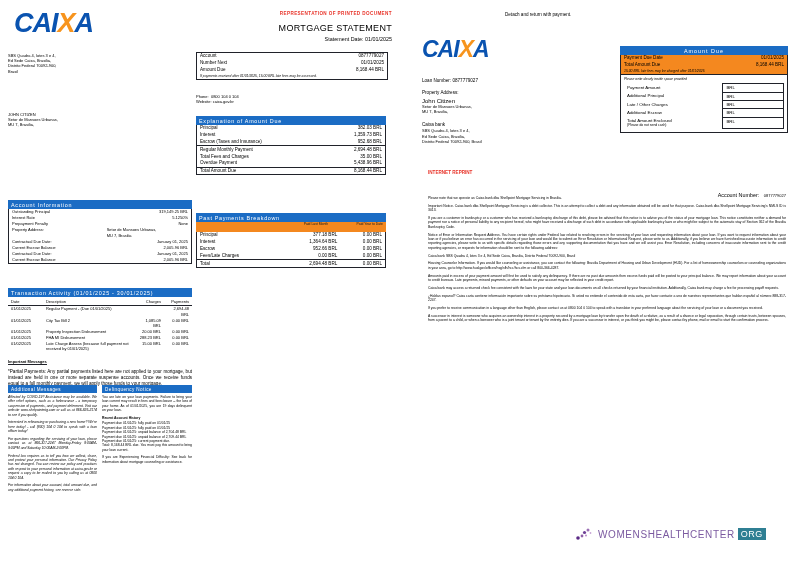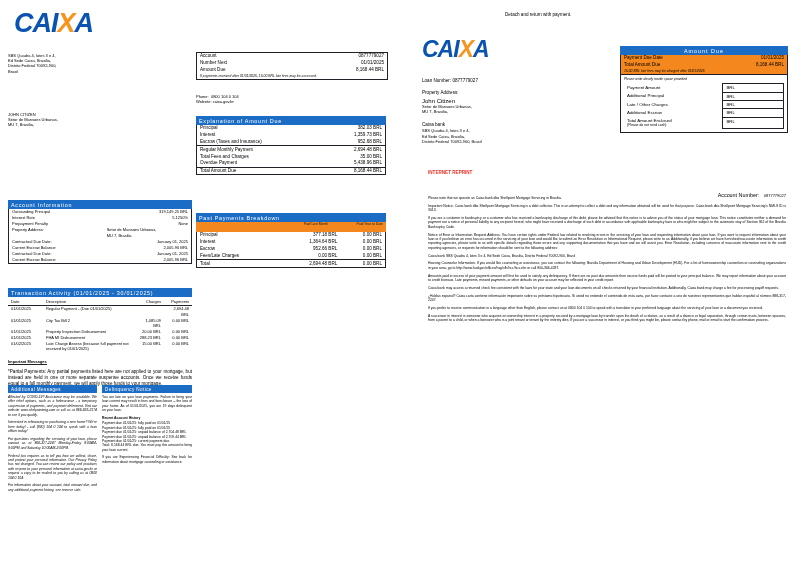--- a/index.html
+++ b/index.html
@@ -42,20 +42,25 @@
   
   .coupon td{border:1px solid #20222a;padding:1.2px 3px;font-size:4.4px;}
 </style>
 </head>
 <body>
 
 <div class="sheet page-left">
 
   <div style="position:absolute;left:14px;top:10px;font-size:27px;" class="logo"><span>CAI</span><span class="x">X</span><span>A</span></div>
 
+  <div style="position:absolute;left:196px;top:11px;width:196px;" class="r">
+    <div class="red sm bold" style="letter-spacing:.4px;">REPRESENTATION  OF  PRINTED  DOCUMENT</div>
+    <div style="font-size:9px;margin-top:6px;letter-spacing:.3px;">MORTGAGE STATEMENT</div>
+    <div class="md" style="margin-top:3px;">Statement Date: 01/01/2025</div>
+  </div>
 
   <div style="position:absolute;left:8px;top:53px;width:120px;" class="xs">
     <div>SBS Quadra 4, lotes 3 e 4,</div>
     <div>Ed Sede Caixa, Brasilia,</div>
     <div>Distrito Federal 70092-900,</div>
     <div>Brasil</div>
   </div>
 
   <div style="position:absolute;left:8px;top:112px;width:140px;" class="xs">
     <div>JOHN CITIZEN</div>
@@ -383,14 +388,26 @@
     <p>Notice of  Error or Information Request Address. You have certain rights under Federal law related to resolving errors in the servicing of  your loan and requesting information about  your loan. If  you want  to request information about your loan or if  you believe an error has occurred in the servicing of your loan and would like to submit an Error Resolution or Informational Request, please write to us. Additionally, if you believe we have furnished inaccurate information to credit reporting agencies, please write to us with specific details regarding those errors and any supporting documentation that you have and we will assist you. Error Resolution, including concerns of inaccurate information sent to the credit reporting agencies, or requests for information should be sent to the following address:</p>
     <p>Caixa bank SBS Quadra 4, lotes 3 e 4,  Ed Sede Caixa, Brasilia, Distrito Federal 70092-900, Brasil</p>
     <p>Housing Counselor  Information. If you would like counseling or assistance, you can contact the following: Brasilia   Department  of  Housing  and  Urban  Development  (HUD).  For  a  list  of  homeownership  counselors or  counseling organizations  in your area, go to http://www.hud.gov/offices/hsg/sfh/hcc/hcs.cfm or call 800-366-4287.</p>
     <p>Amounts paid in excess of your payment amount will first be used to satisfy any delinquency. If there are no past due amounts then excess funds paid will be posted to your principal balance. We may report information about your account to credit bureaus. Late payments, missed payments, or other defaults on your account may be reflected in your credit report.</p>
     <p>Caixa bank may  access  a returned  check  fee consistent  with the laws for  your  state and  your  loan documents on all checks returned by your financial institution. Additionally,  Caixa bank may charge a fee for processing payoff requests.</p>
     <p>¿Hablas espanol? Caixa carta contiene información importante sobre su préstamo hipotecario. Si usted no entiende el contenido de esta carta, por favor contacte a uno de nuestros representantes  que hablan español al número 888-317-2247.</p>
     <p>If  you  prefer  to receive communication in a language other than English, please contact  us at 0800 104 0 104 to speak with a translator in your preferred language about the servicing of your loan or a document  you received.</p>
     <p>A  successor in interest  is someone who acquires an ownership interest  in a property secured by a mortgage loan by transfer upon the death of  a relative, as a result  of  a divorce or legal separation, through certain trusts, between spouses, from a parent to a child, or when a borrower who is a joint  tenant  or tenant  by the entirety dies.  If  you are a successor in interest, or you think you might  be, please contact  by phone,  mail or email  to start the confirmation process.</p>
   </div>
 
+  <div style="position:absolute;left:175px;top:527px;display:flex;align-items:center;gap:3px;">
+    <svg width="20" height="14" viewBox="0 0 20 14">
+      <circle cx="3" cy="11" r="1.8" fill="#5b2a86"></circle>
+      <circle cx="7" cy="9" r="1.4" fill="#8e5fa8"></circle>
+      <circle cx="9.5" cy="5.5" r="1.6" fill="#6e3f96"></circle>
+      <circle cx="13" cy="3" r="1.5" fill="#9b6fb5"></circle>
+      <circle cx="11" cy="8.5" r="1" fill="#b98fc9"></circle>
+      <circle cx="15.5" cy="6" r="0.9" fill="#c8a5d6"></circle>
+    </svg>
+    <span style="font-size:10px;letter-spacing:.6px;color:#7b5aa0;">WOMENSHEALTHCENTER</span>
+    <span style="font-size:9px;letter-spacing:.5px;color:#ffffff;background:#2f7f93;padding:1px 3px;">ORG</span>
+  </div>
 
 </div>
 
 </body></html>

